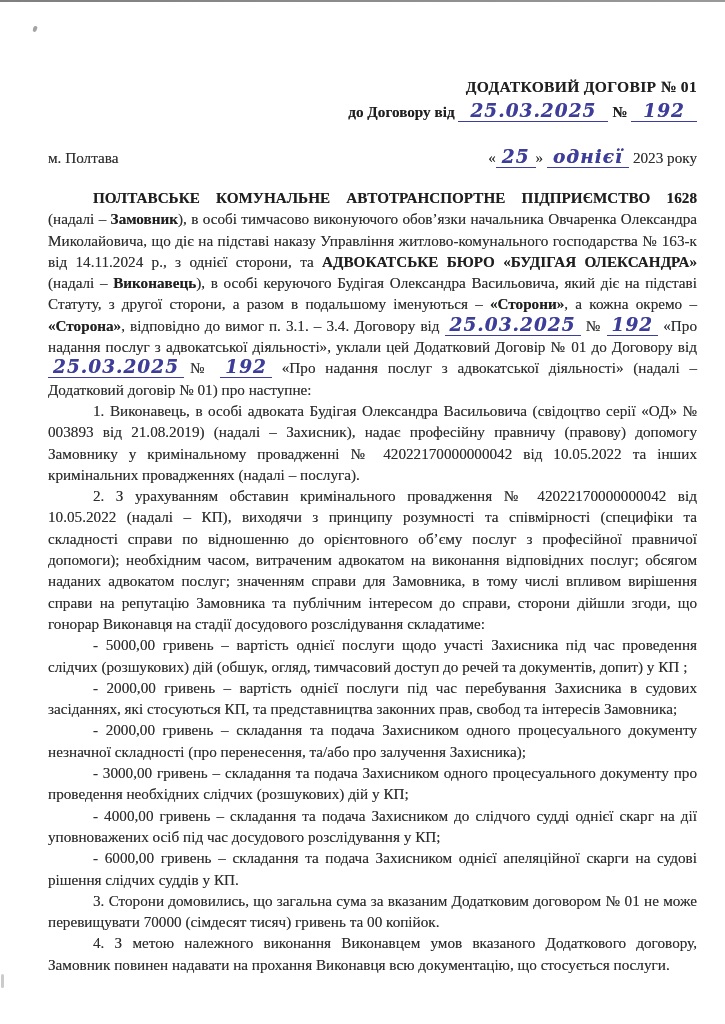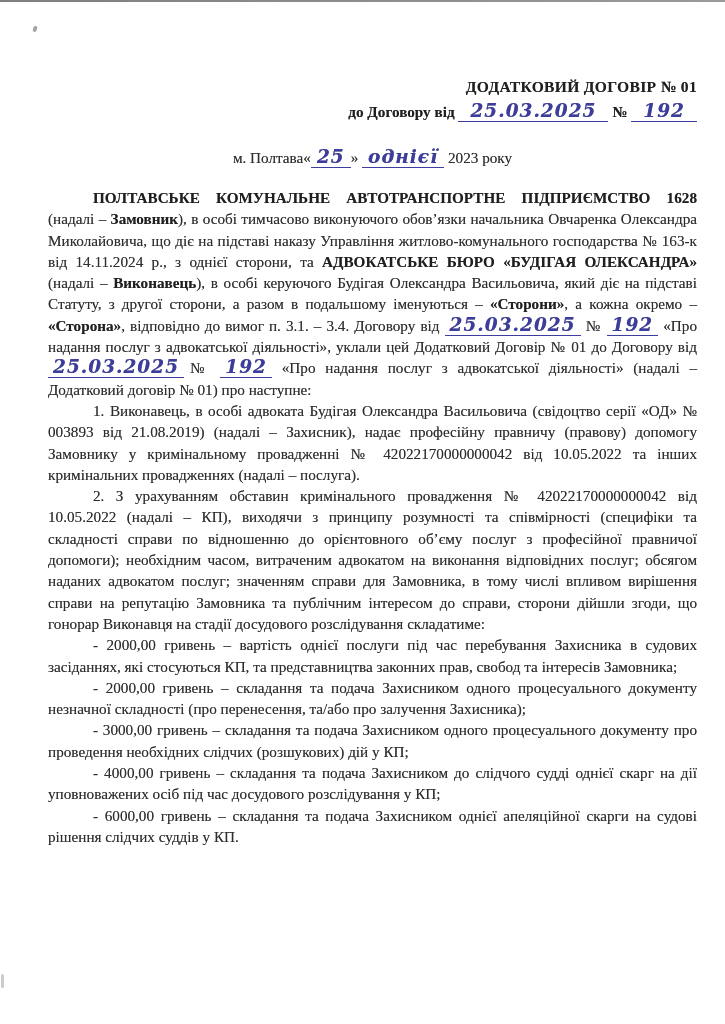--- a/index.html
+++ b/index.html
@@ -41,21 +41,21 @@
     letter-spacing:.3px;
   }
   .doc-subtitle{
     margin-top:4px;font-size:15.2px;font-weight:bold;color:var(--ink-bold);
   }
   .doc-subject{
     margin-top:4px;font-size:15.2px;font-weight:bold;font-style:italic;
     color:var(--ink-bold);letter-spacing:.2px;
   }
   .dateline{
-    display:flex;justify-content:center;align-items:baseline;
+    display:flex;justify-content:space-between;align-items:baseline;
     margin-top:26px;font-size:15.2px;
   }
   .doc-body{margin-top:20px;}
   .doc-body p{
     margin:0;
     font-size:15.2px;
     line-height:21.3px;
     text-align:justify;
     text-indent:45px;
   }
@@ -93,21 +93,24 @@
 
     <div class="dateline">
       <span>м. Полтава</span>
       <span><span class="rg">«</span><span class="hw">25</span><span class="rg">» </span><span class="hw">однієї</span><span class="rg"> 2023 року</span></span>
     </div>
 
     <div class="doc-body">
         <p><span class="b">ПОЛТАВСЬКЕ КОМУНАЛЬНЕ АВТОТРАНСПОРТНЕ ПІДПРИЄМСТВО 1628</span><span class="rg"> (надалі – </span><span class="b">Замовник</span><span class="rg">), в особі тимчасово виконуючого обов’язки начальника Овчаренка Олександра Миколайовича, що діє на підставі наказу Управління житлово-комунального господарства № 163-к від 14.11.2024 р., з однієї сторони, та </span><span class="b">АДВОКАТСЬКЕ БЮРО «БУДІГАЯ ОЛЕКСАНДРА»</span><span class="rg"> (надалі – </span><span class="b">Виконавець</span><span class="rg">), в особі керуючого Будігая Олександра Васильовича, який діє на підставі Статуту, з другої сторони, а разом в подальшому іменуються – </span><span class="b">«Сторони»</span><span class="rg">, а кожна окремо – </span><span class="b">«Сторона»</span><span class="rg">, відповідно до вимог п. 3.1. – 3.4.  Договору від </span><span class="hw">25.03.2025</span><span class="rg"> № </span><span class="hw">192</span><span class="rg"> «Про надання послуг з адвокатської діяльності», уклали цей Додатковий Договір № 01 до Договору від </span><span class="hw">25.03.2025</span><span class="rg">№ </span><span class="hw">192</span><span class="rg"> «Про надання послуг з адвокатської діяльності» (надалі – Додатковий договір № 01) про наступне:</span></p>
         <p><span class="rg">1. Виконавець, в особі адвоката Будігая Олександра Васильовича (свідоцтво серії «ОД» № 003893 від 21.08.2019) (надалі – Захисник), надає професійну правничу (правову) допомогу Замовнику у кримінальному провадженні № 42022170000000042 від 10.05.2022 та інших кримінальних провадженнях (надалі – послуга).</span></p>
         <p><span class="rg">2. З урахуванням обставин кримінального провадження № 42022170000000042 від 10.05.2022 (надалі – КП), виходячи з принципу розумності та співмірності (специфіки та складності справи по відношенню до орієнтовного об’єму послуг з професійної правничої допомоги); необхідним часом, витраченим адвокатом на виконання відповідних послуг; обсягом наданих адвокатом послуг; значенням справи для Замовника, в тому числі впливом вирішення справи на репутацію Замовника та публічним інтересом до справи, сторони дійшли згоди, що гонорар Виконавця на стадії досудового розслідування складатиме:</span></p>
+        <p><span class="rg">- 5000,00 гривень – вартість однієї послуги щодо участі Захисника під час проведення слідчих (розшукових) дій (обшук, огляд, тимчасовий доступ до речей та документів, допит) у КП ;</span></p>
         <p><span class="rg">- 2000,00 гривень – вартість однієї послуги під час перебування Захисника в судових засіданнях, які стосуються КП, та представництва законних прав, свобод та інтересів Замовника;</span></p>
         <p><span class="rg">- 2000,00 гривень – складання та подача Захисником одного процесуального документу незначної складності (про перенесення, та/або про залучення Захисника);</span></p>
         <p><span class="rg">- 3000,00 гривень – складання та подача Захисником одного процесуального документу про проведення необхідних слідчих (розшукових) дій у КП;</span></p>
         <p><span class="rg">- 4000,00 гривень – складання та подача Захисником до слідчого судді однієї скарг на дії уповноважених осіб під час досудового розслідування у КП;</span></p>
         <p><span class="rg">- 6000,00 гривень – складання та подача Захисником однієї апеляційної скарги на судові рішення слідчих суддів у КП.</span></p>
+        <p><span class="rg">3. Сторони домовились, що загальна сума за вказаним Додатковим договором № 01 не може перевищувати 70000 (сімдесят тисяч) гривень та 00 копійок.</span></p>
+        <p><span class="rg">4. З метою належного виконання Виконавцем умов вказаного Додаткового договору, Замовник повинен надавати на прохання Виконавця всю документацію, що стосується послуги.</span></p>
       </div>
 
   </div>
 </div>
 
 </body></html>

